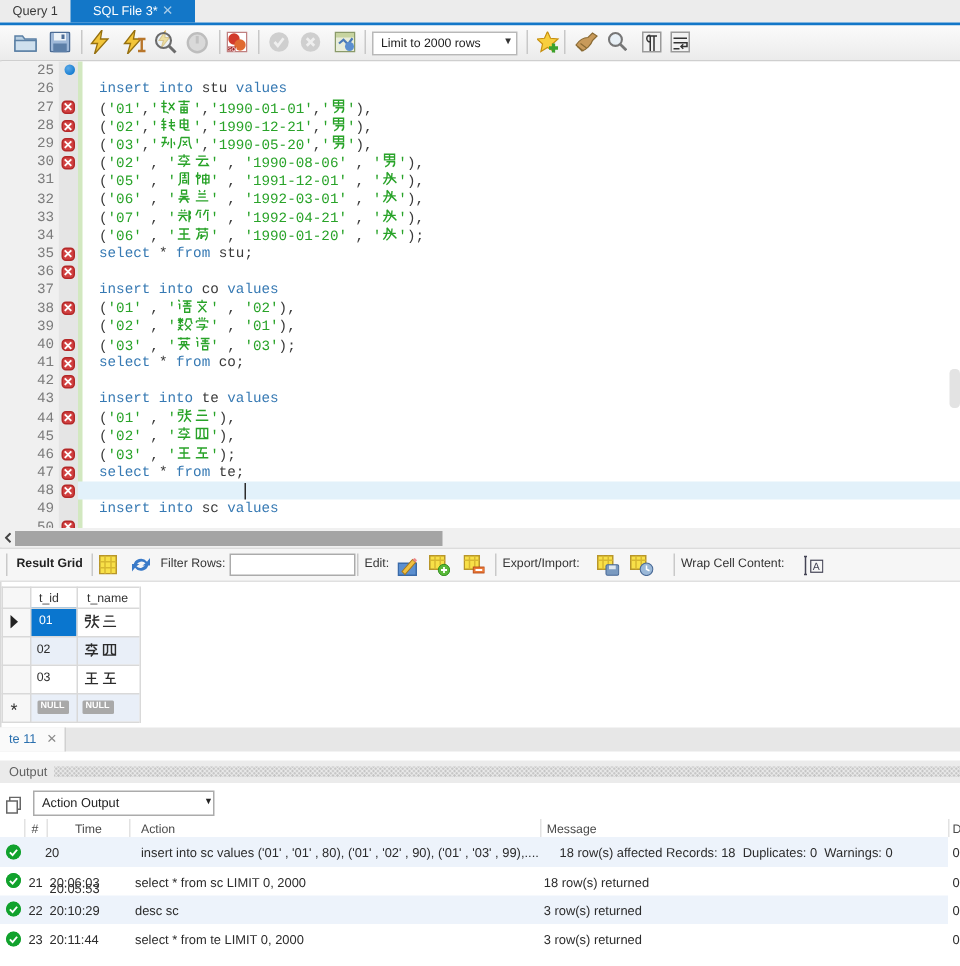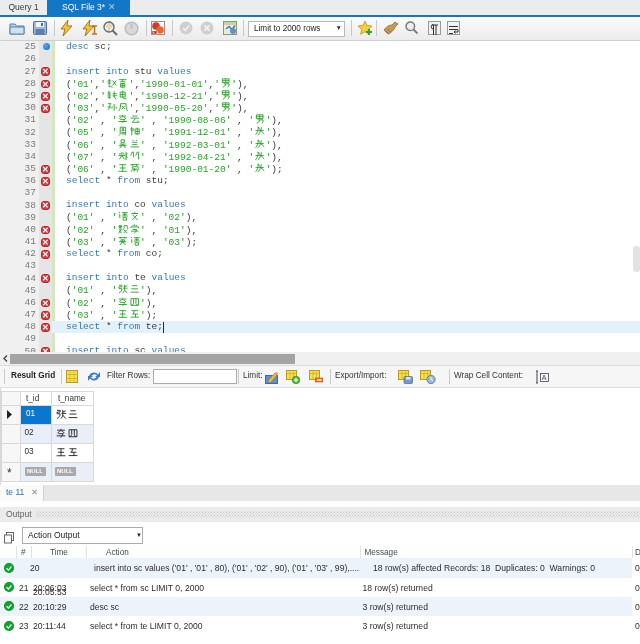--- a/index.html
+++ b/index.html
@@ -258,21 +258,20 @@
 42
 43
 44
 45
 46
 47
 48
 49
 50</div>
 <div class="abs" id="lines">
-    <div><span class="k">desc</span> sc;</div>
 <div>&nbsp;</div>
 <div><span class="k">insert into</span> stu <span class="k">values</span></div>
 <div>(<span class="s">'01'</span>,<span class="s">'<i class="c"><svg viewBox="0 0 12 12">
             <use href="#zhao"></use>
           </svg></i><i class="c"><svg viewBox="0 0 12 12">
             <use href="#lei"></use>
           </svg></i>'</span>,<span class="s">'1990-01-01'</span>,<span class="s">'<i class="c"><svg viewBox="0 0 12 12">
             <use href="#nan"></use>
           </svg></i>'</span>),</div>
 <div>(<span class="s">'02'</span>,<span class="s">'<i class="c"><svg viewBox="0 0 12 12">
@@ -399,21 +398,21 @@
       <rect x="0.5" y="0.5" width="11" height="12" fill="#f8e048" stroke="#b8962a"></rect>
       <path d="M4 0.5v12M8 0.5v12M.5 4.5h11M.5 8.5h11" stroke="#d8b830" stroke-width="1"></path>
     </svg>
 <svg class="abs" style="left:87px;top:369px" width="14" height="15" viewBox="0 0 14 15">
       <path d="M2 8a5 5 0 019-2.5L13 3v5H8l2-1.5A3.5 3.5 0 004 8z" fill="#3a7ac8"></path>
       <path d="M12 7a5 5 0 01-9 2.5L1 12V7h5L4 8.5A3.5 3.5 0 0010 7z" fill="#3a7ac8"></path>
     </svg>
 <div class="rtxt" style="left:107px;">Filter Rows:</div>
 <div class="abs" style="left:153px;top:368.5px;width:84px;height:15px;background:#fff;border:1px solid #ababab;box-sizing:border-box;"></div>
 <div class="rsep" style="left:238.4px"></div>
-<div class="rtxt" style="left:243px;">Limit:</div>
+<div class="rtxt" style="left:243px;">Edit:</div>
 <svg class="abs" style="left:264.7px;top:369.5px" width="13" height="14" viewBox="0 0 13 14">
       <rect x="0.5" y="5.5" width="12" height="8" fill="#5b8fd0" stroke="#3a6aa8"></rect>
       <path d="M3 11L10 3l2 2-7 8z" fill="#f0c040" stroke="#a87818" stroke-width="0.7"></path>
       <path d="M10 3l2 2 1-1.5L11.5 2z" fill="#e88"></path>
     </svg>
 <svg class="abs" style="left:286.3px;top:369.5px" width="14" height="14" viewBox="0 0 14 14">
       <rect x="0.5" y="0.5" width="10" height="9" fill="#f8e048" stroke="#b8962a"></rect>
       <path d="M.5 3.5h10M4 0.5v9M7.5 .5v9" stroke="#d8b830"></path>
       <circle cx="10" cy="10" r="3.8" fill="#58b838" stroke="#2a8a18" stroke-width="0.6"></circle>
       <path d="M10 8v4M8 10h4" stroke="#fff" stroke-width="1.2"></path>
@@ -509,21 +508,21 @@
     <span style="position:absolute;left:113px;top:0;color:#222;font-size:6px;">▼</span>
   </div>
 <div class="abs" id="loghdr">
 <div class="vln" style="left:16px;top:546px;height:12px"></div>
 <div class="vln" style="left:31px;top:546px;height:12px"></div>
 <div class="vln" style="left:86px;top:546px;height:12px"></div>
 <div class="vln" style="left:360px;top:546px;height:12px"></div>
 <div class="vln" style="left:632px;top:546px;height:12px"></div>
 <div class="lhdr" style="left:21px;">#</div>
 <div class="lhdr" style="left:50px;">Time</div>
-<div class="lhdr" style="left:94px;margin-left:12px;">Action</div>
+<div class="lhdr" style="left:94px;">Action</div>
 <div class="lhdr" style="left:364.5px;">Message</div>
 <div class="lhdr" style="left:635px;">D</div>
 </div>
 <div class="abs" id="logrows">
 <div class="lrow blue" style="top:558.4px">
       <svg class="chk" viewBox="0 0 10 10">
         <circle cx="5" cy="5" r="5" fill="#11a22d"></circle>
         <path d="M2.6 5.2l1.8 1.9 3-3.6" stroke="#fff" stroke-width="1.3" fill="none"></path>
       </svg>
       <span class="ltxt" style="left:28px;width:11.5px;text-align:right;">20</span>

